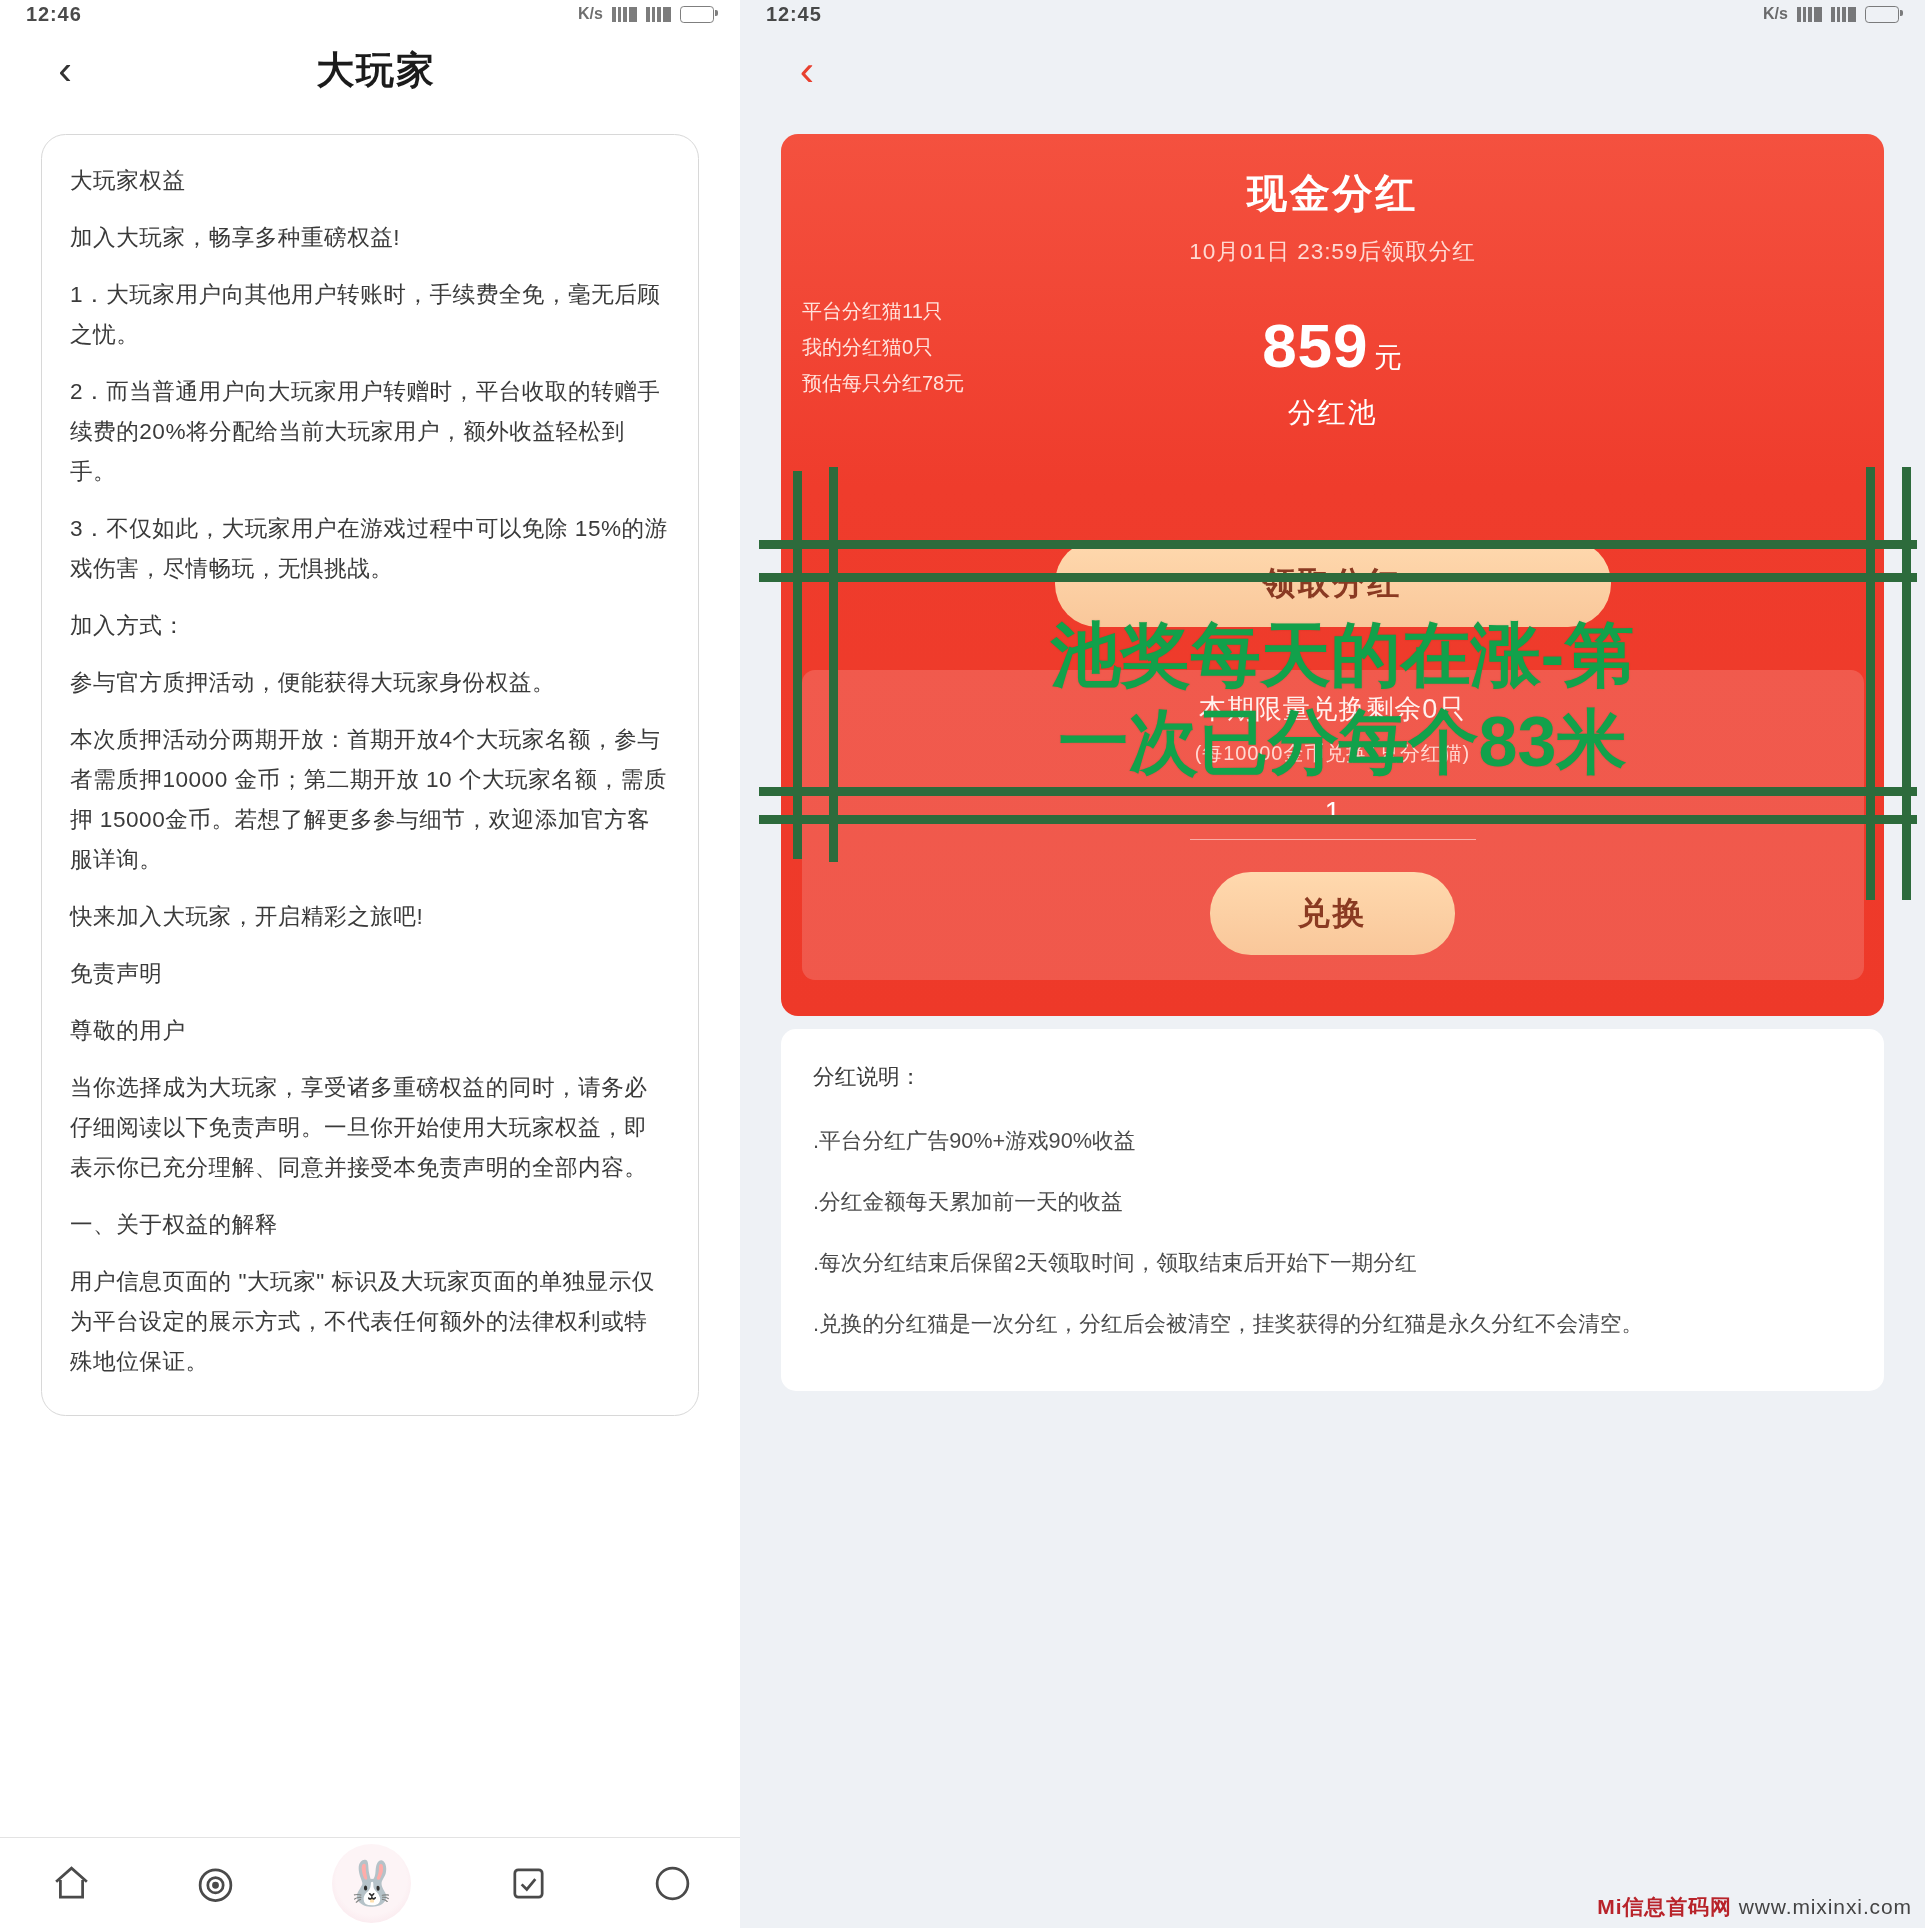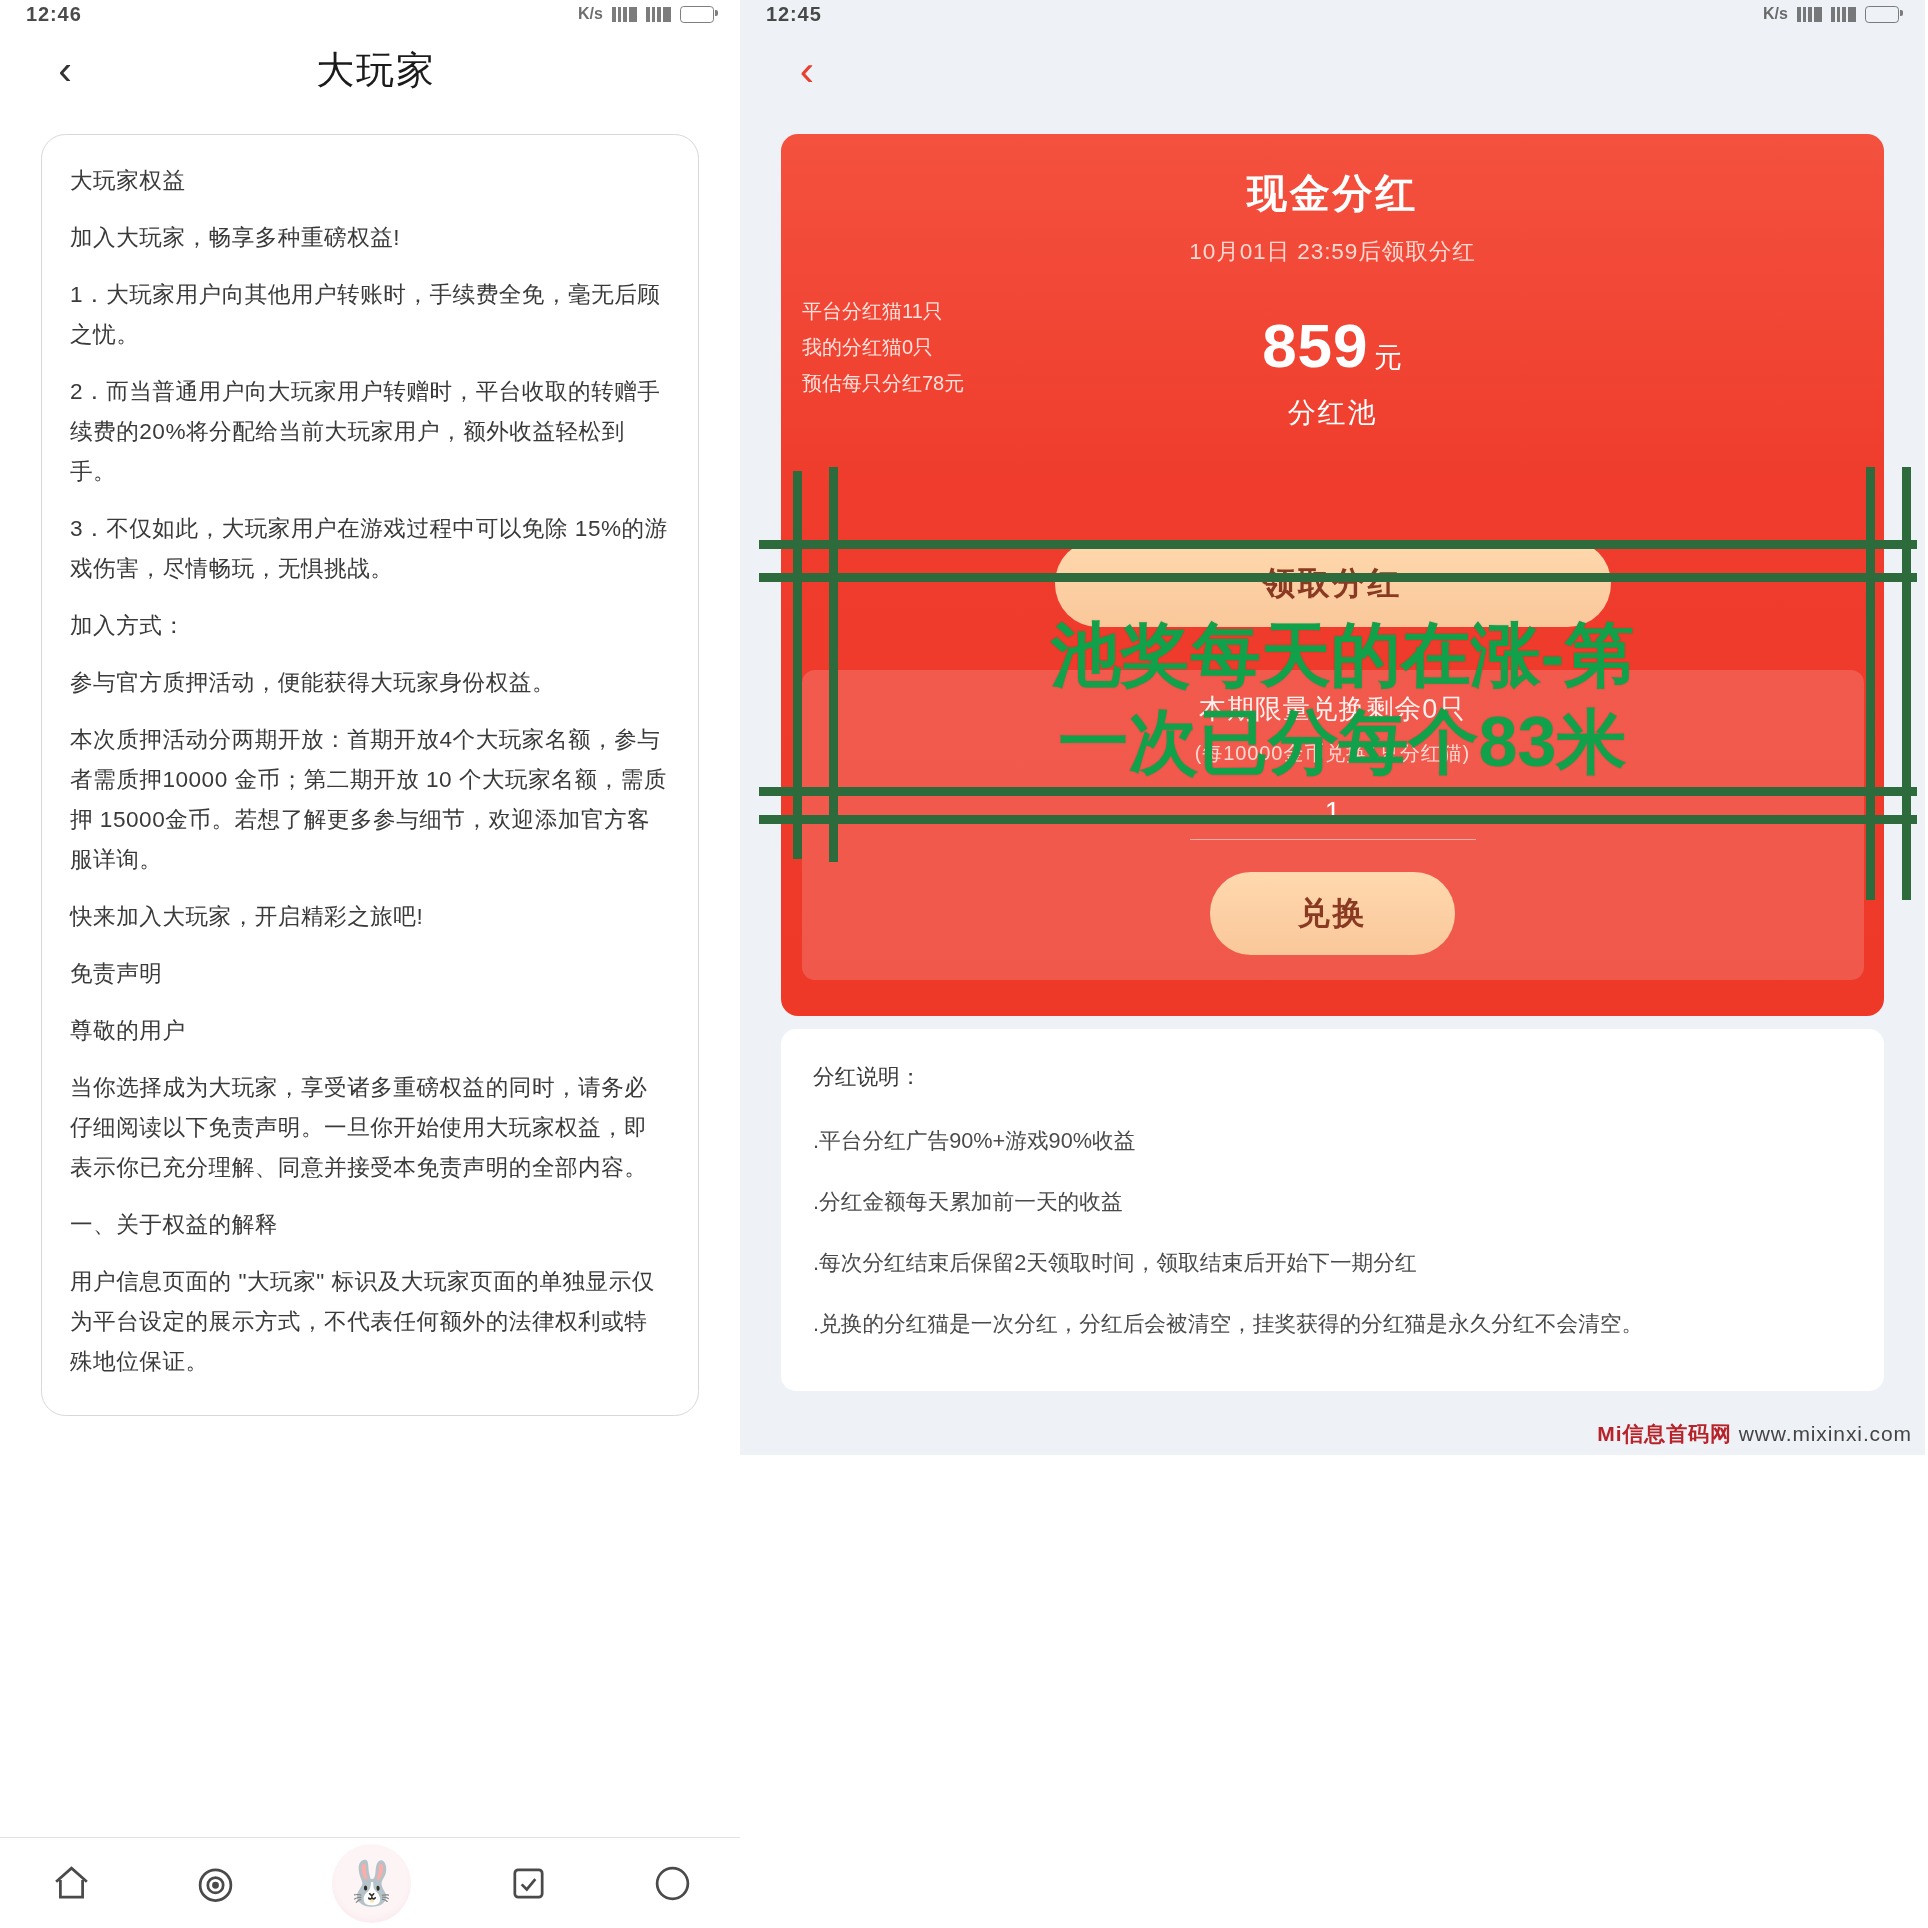--- a/index.html
+++ b/index.html
@@ -6,21 +6,21 @@
   body{
     width:1928px;height:1928px;
     background:#ffffff;
     font-family:"Liberation Sans", sans-serif;
     overflow:hidden;
     position:relative;
   }
   .screens{display:flex;width:1928px;height:1928px;}
   .screen{position:relative;overflow:hidden;}
   .screen-left{width:740px;height:1928px;background:#ffffff;}
-  .screen-right{width:1185px;height:1455px;background:#eef1f5;}
+  .screen-right{width:1185px;height:1928px;background:#eef1f5;}
 
   
   .statusbar{
     height:28px;display:flex;align-items:center;justify-content:space-between;
     padding:0 26px;color:#2b2b2b;font-size:20px;font-weight:bold;
     opacity:.85;
   }
   .statusbar .time{letter-spacing:0.9px;}
   .statusbar .right{display:flex;align-items:center;gap:9.4px;}
   .sb-ico{font-size:16px;opacity:.8;}
@@ -31,21 +31,21 @@
   .batt:after{content:"";position:absolute;right:-4.7px;top:3.8px;width:2.8px;height:5.6px;background:#444;border-radius:0 1.9px 1.9px 0;}
 
   
   .l-header{height:85px;display:flex;align-items:center;position:relative;}
   .back-arrow{
     width:66px;height:66px;margin-left:32px;display:flex;align-items:center;justify-content:center;
     font-size:41px;color:#333;font-weight:300;cursor:pointer;
   }
   .l-title{
     position:absolute;left:12px;right:0;text-align:center;
-    font-size:38px;font-weight:normal;color:#1b1b1b;letter-spacing:1.9px;
+    font-size:38px;font-weight:bold;color:#1b1b1b;letter-spacing:1.9px;
     pointer-events:none;
   }
   .doc-card{
     margin:21px 41px 0 41px;
     border:1.9px solid #d8d8d8;border-radius:24.5px;background:#fff;
     padding:26px 28px 16px 28px;
     box-sizing:border-box;
   }
   .doc-card p{
     margin:0 0 17px 0;

